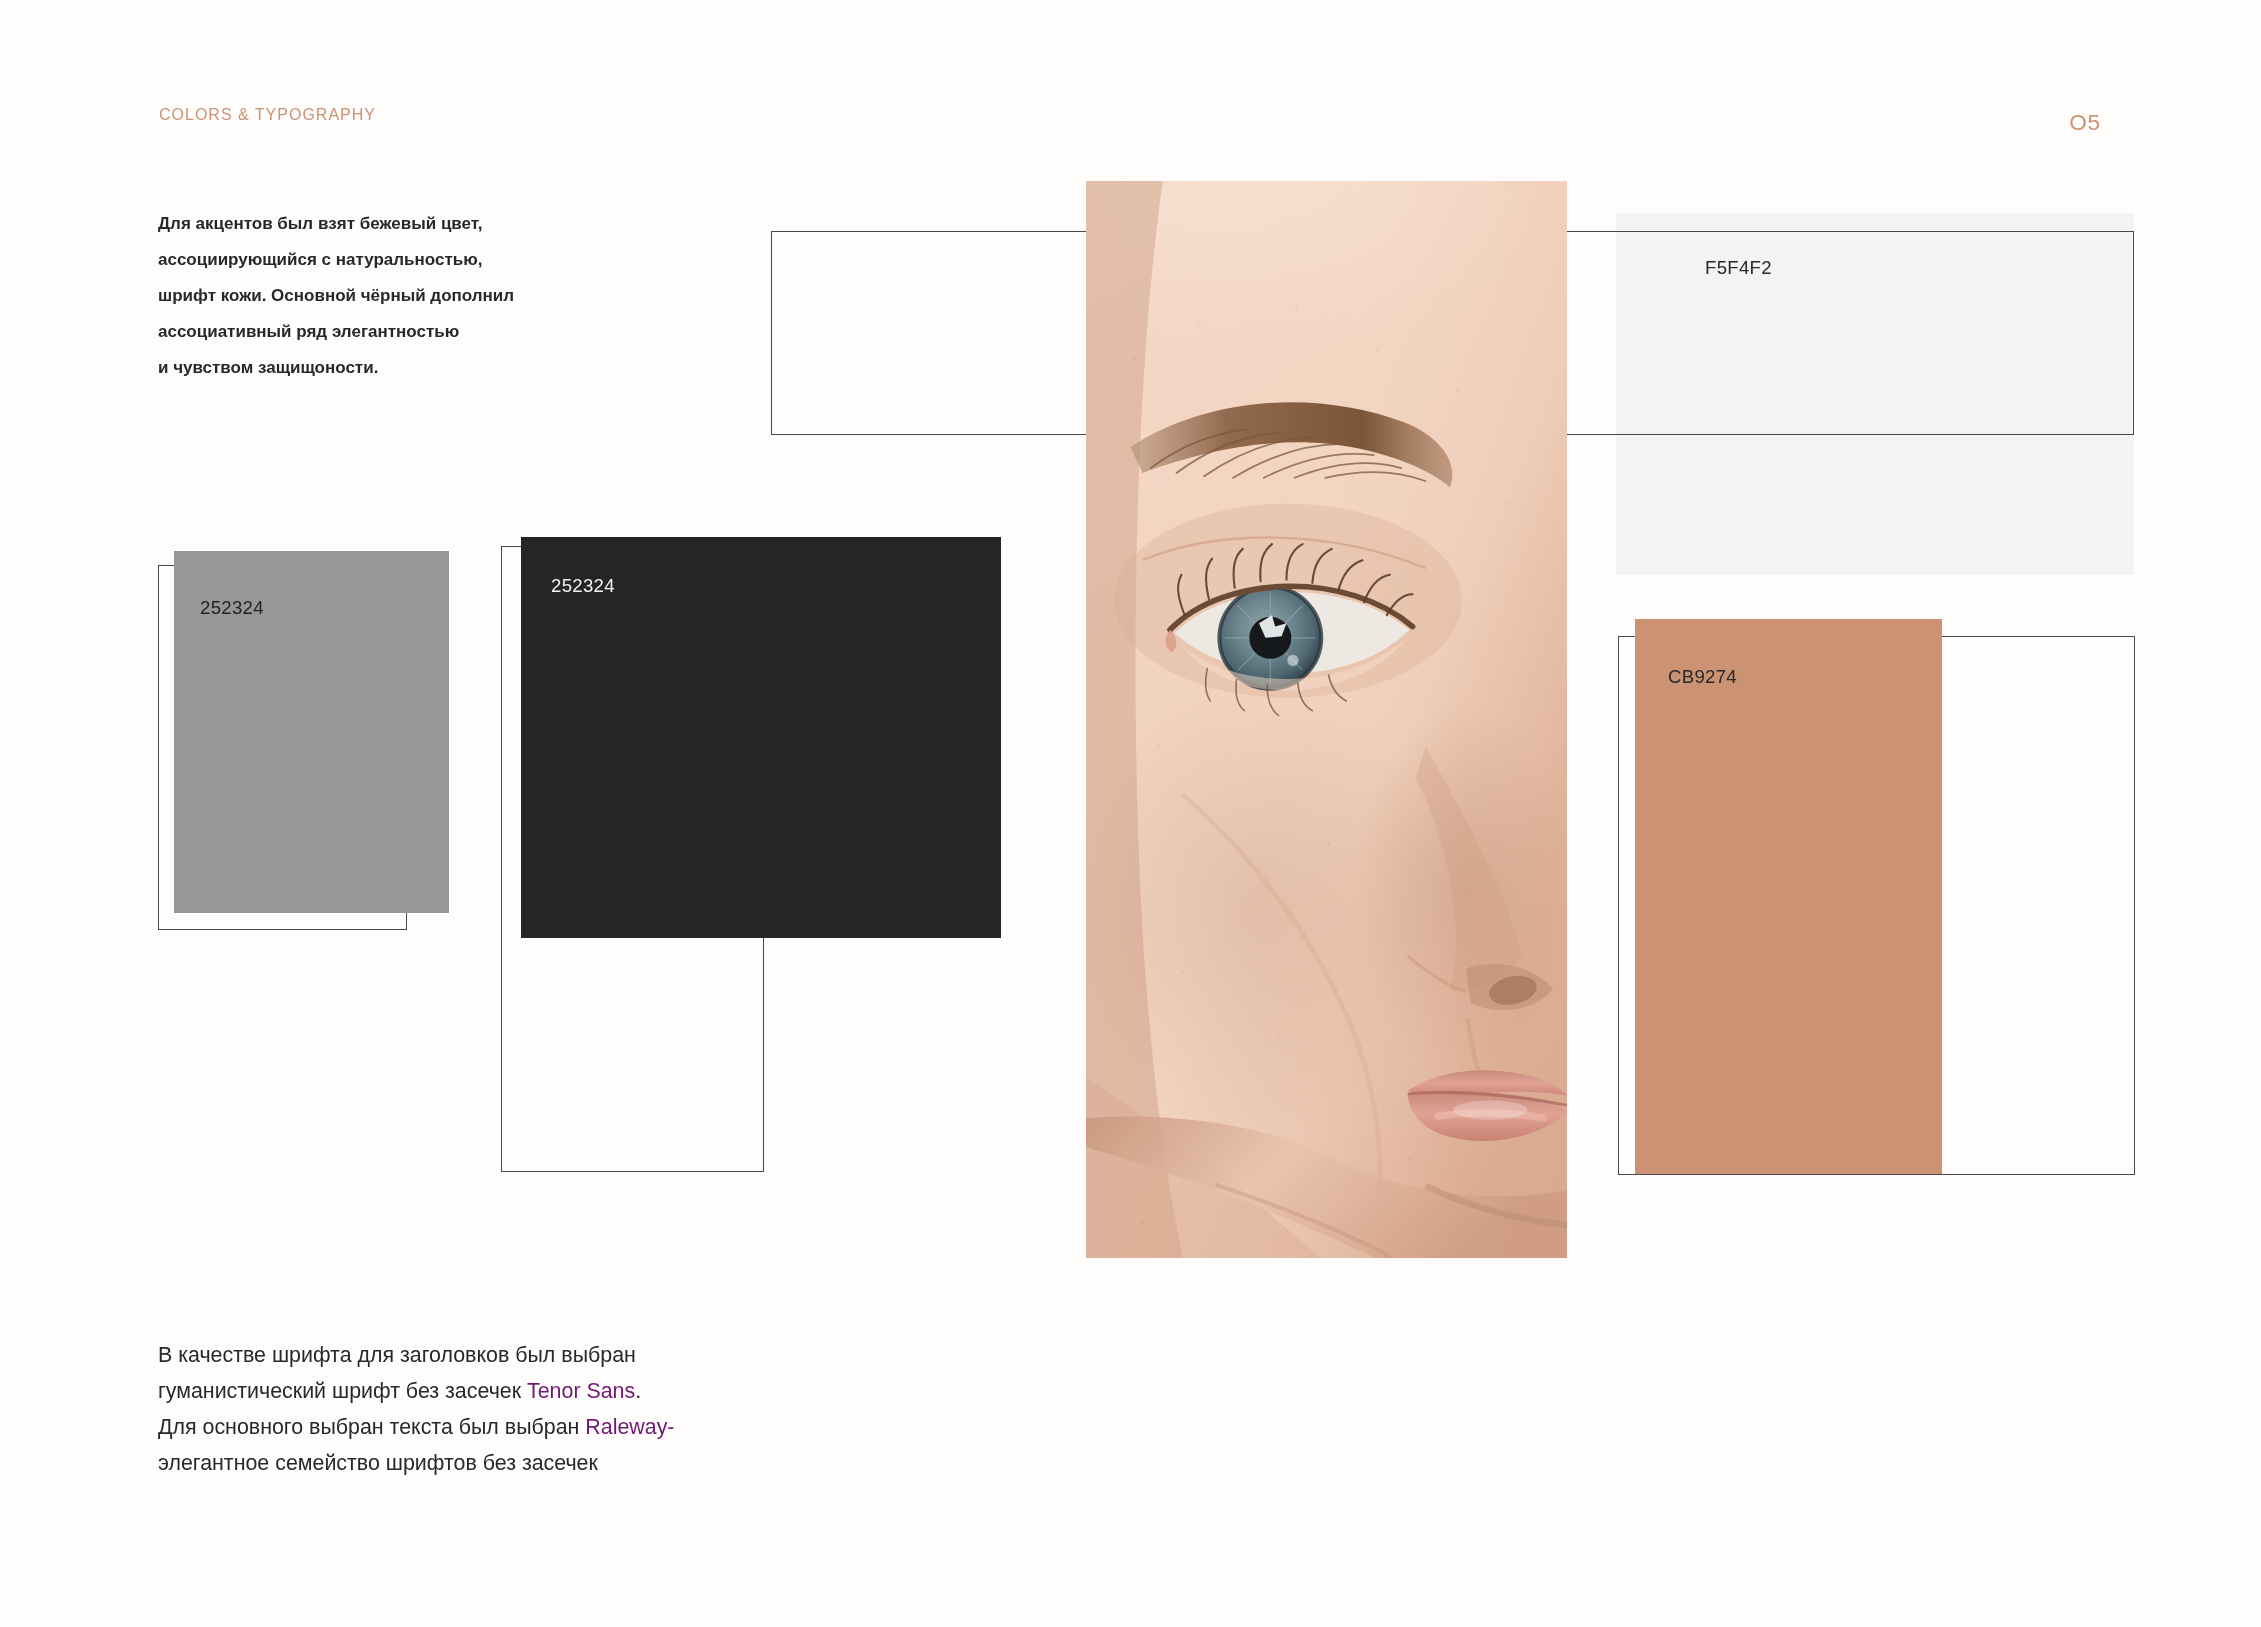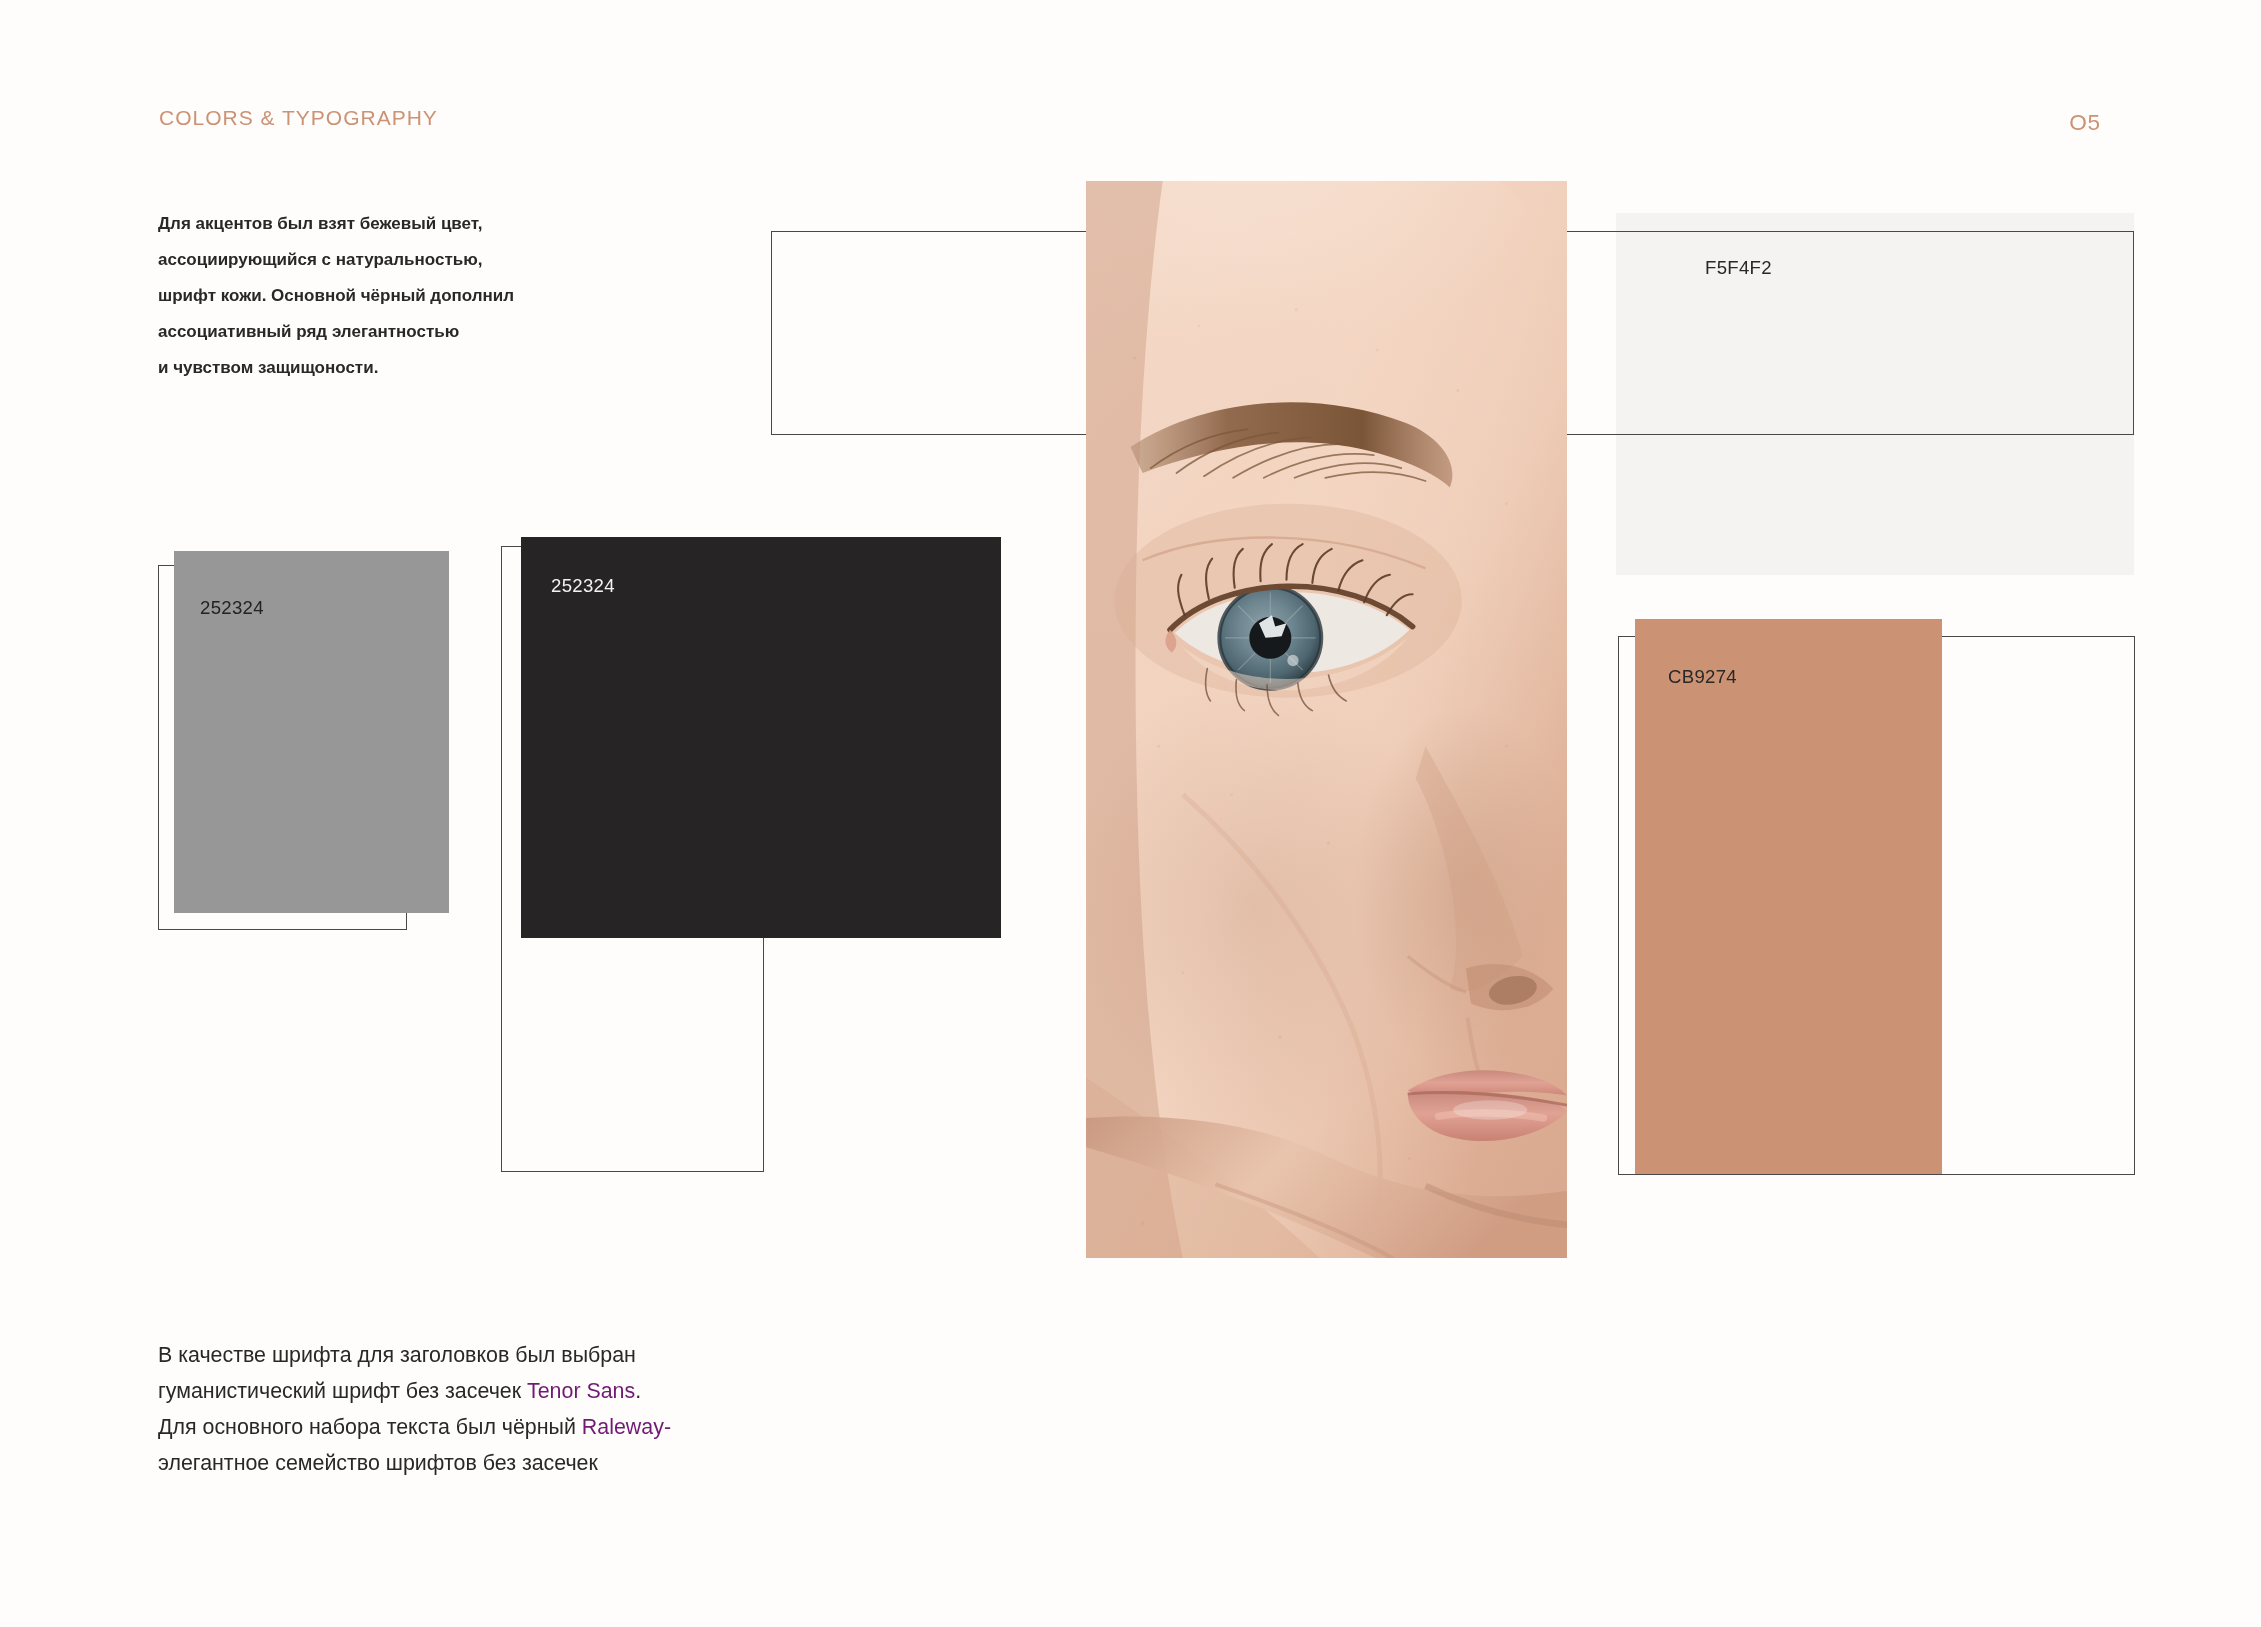--- a/index.html
+++ b/index.html
@@ -18,21 +18,21 @@
     height: 1627px;
     background: #fefdfb;
     overflow: hidden;
   }
 
   
   .section-label {
     position: absolute;
     left: 159px;
     top: 106px;
-    font-size: 21px;
+    font-size: 16px;
     letter-spacing: 1px;
     color: #cb9274;
     font-family: "Liberation Sans", sans-serif;
     white-space: nowrap;
   }
   .page-number {
     position: absolute;
     right: 160px;
     top: 110px;
     font-size: 22.6px;
@@ -317,21 +317,21 @@
   </div>
 
   <div class="type-copy">
     <div>
       <span>В качестве шрифта для заголовков был выбран</span>
     </div>
     <div>
       <span>гуманистический шрифт без засечек </span><span class="accent">Tenor Sans</span><span>.</span>
     </div>
     <div>
-      <span>Для основного набора текста был чёрный </span><span class="accent">Raleway-</span>
+      <span>Для основного выбран текста был выбран </span><span class="accent">Raleway-</span>
     </div>
     <div>
       <span>элегантное семейство шрифтов без засечек</span>
     </div>
   </div>
 
 </div>
 
 
 </body></html>

